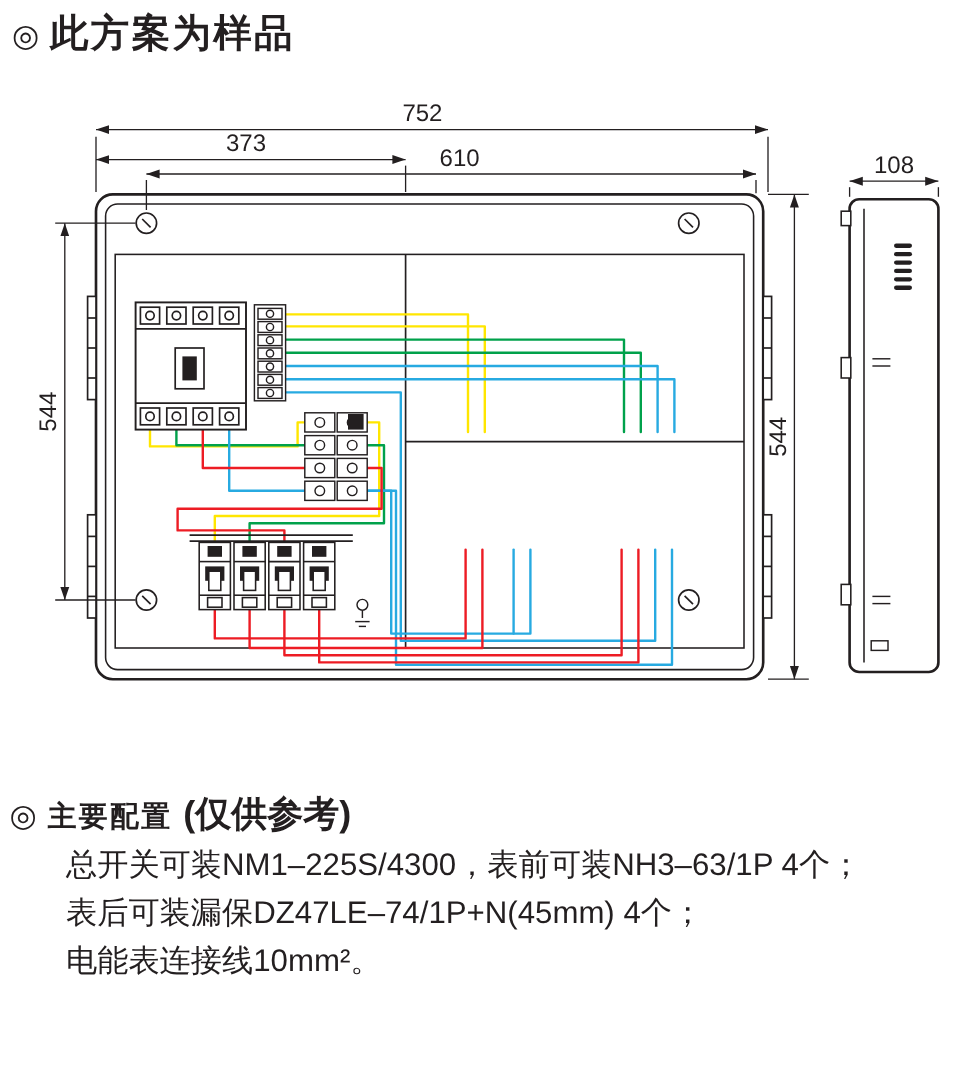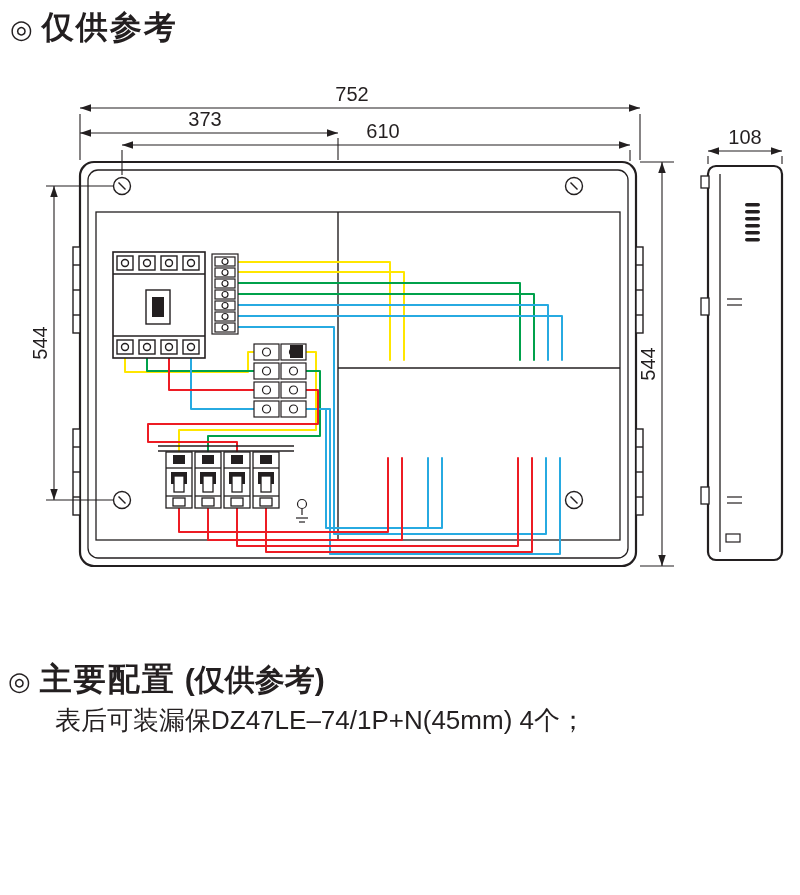--- a/index.html
+++ b/index.html
@@ -4,41 +4,41 @@
 <style>
   * { margin:0; padding:0; box-sizing:border-box; }
   html,body { background:#ffffff; }
   body { width:800px; height:895px; font-family:"Liberation Sans",sans-serif; color:#231f20; }
   .page { position:relative; width:800px; height:895px; overflow:hidden; background:#ffffff; }
 
   .section-title { position:absolute; display:flex; align-items:baseline; gap:9px; font-weight:bold; }
   #title-install { left:10px; top:6px; }
   #title-install .title-text { font-size:32px; letter-spacing:2px; }
   #title-config { left:8px; top:658px; }
-  #title-config .title-text { font-size:32px; letter-spacing:2px; }
+  #title-config .title-text { font-size:24px; letter-spacing:2px; }
   #title-config .subtitle { font-size:30px; font-weight:bold; }
   .bullet { font-size:26px; font-weight:normal; }
 
   #drawing { position:absolute; left:0; top:0; }
   #drawing text.dim {
     font-size:20px; fill:#231f20; text-anchor:middle;
     font-family:"Liberation Sans",sans-serif;
   }
 
   .config-lines { position:absolute; left:55px; top:700px; font-size:26px; line-height:40px; }
   .config-lines p { white-space:nowrap; }
 </style>
 </head>
 <body>
 
 <div class="page">
 
   <div class="section-title" id="title-install">
     <span class="bullet">◎</span>
-    <span class="title-text">仅供参考</span>
+    <span class="title-text">此方案为样品</span>
   </div>
 
   <svg id="drawing" width="800" height="650" viewBox="0 0 800 650">
     <defs>
       <marker id="arr" viewBox="0 0 10 10" refX="10" refY="5" markerWidth="10" markerHeight="10" orient="auto-start-reverse">
         <path d="M0,1.6 L10,5 L0,8.4 z" fill="#231f20"></path>
       </marker>
       <g id="mhole">
         <circle cx="0" cy="0" r="8.5" fill="#ffffff"></circle>
         <line x1="-3.5" y1="-3.5" x2="3.5" y2="3.5"></line>
@@ -239,16 +239,18 @@
     </g>
   </svg>
 
   <div class="section-title" id="title-config">
     <span class="bullet">◎</span>
     <span class="title-text">主要配置</span>
       <span class="subtitle">(仅供参考)</span>
   </div>
 
   <div class="config-lines">
+    <p>总开关可装NM1–225S/4300，表前可装NH3–63/1P 4个；</p>
     <p>表后可装漏保DZ47LE–74/1P+N(45mm) 4个；</p>
+    <p>电能表连接线10mm²。</p>
   </div>
 
 </div>
 
 </body></html>

